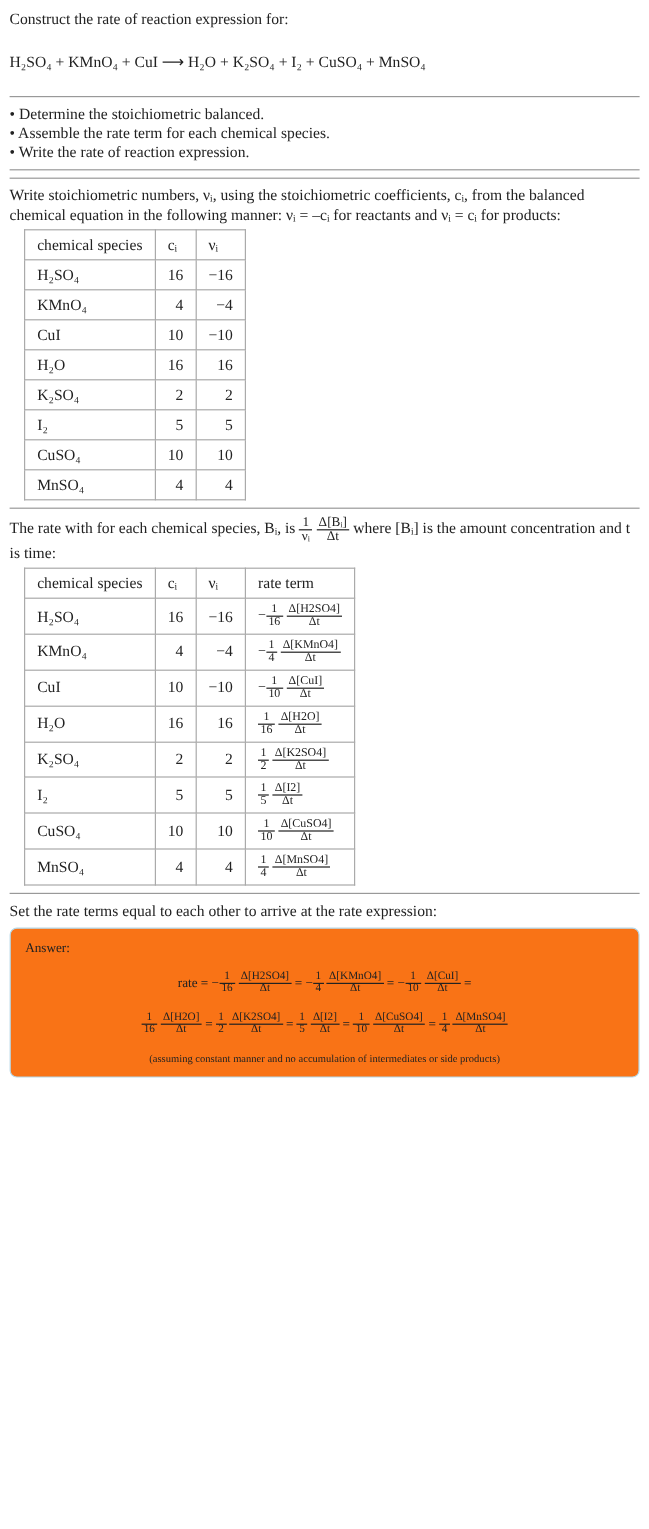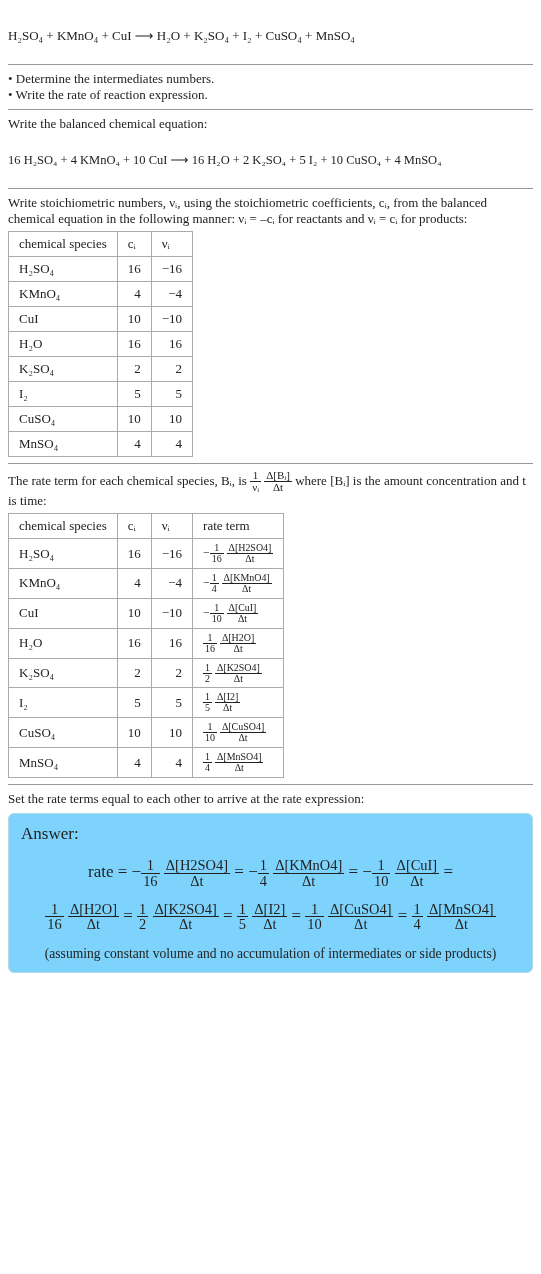--- a/index.html
+++ b/index.html
@@ -27,21 +27,21 @@
   .plan ul {
     list-style: none;
     padding-left: 0;
     margin: 2px 0;
   }
   .plan li::before {
     content: "• ";
   }
   table.stoich {
     border-collapse: collapse;
-    margin: 4px 0;
+    margin: 4px 12px;
     border-radius: 16px;
   }
   table.stoich th, table.stoich td {
     border: 1px solid #aaa;
     padding: 4px 10px;
     text-align: left;
     font-weight: normal;
   }
   table.stoich th {
     background: #fff;
@@ -68,26 +68,26 @@
   .rate-term {
     white-space: nowrap;
     font-size: 0.9em;
   }
   .small-note {
     font-size: 0.75em;
     color: #666;
     margin-top: 2px;
   }
   .answer-box {
-    background: #7dd3fc;
+    background: #f97316;
     border: 1px solid #b5d8e8;
     border-radius: 6px;
     padding: 10px 12px;
     margin-top: 6px;
-    font-size: 17px;
+    font-size: 11px;
   }
   .answer-box .label {
     margin-bottom: 4px;
   }
   .answer-box .rate-line {
     text-align: center;
     margin: 14px 0;
     white-space: nowrap;
   }
   .answer-box .assume {
@@ -96,37 +96,37 @@
     margin-top: 4px;
   }
   .mix {
     white-space: nowrap;
   }
 </style>
 </head>
 <body>
 
 <div class="section">
+  <div>Construct the rate of reaction expression for:</div>
   <div class="equation">H₂SO₄ + KMnO₄ + CuI ⟶ H₂O + K₂SO₄ + I₂ + CuSO₄ + MnSO₄</div>
 </div>
 
 <hr class="rule">
 
 <div class="section plan">
   <ul>
-    <li>Determine the intermediates numbers.</li>
+    <li>Determine the stoichiometric balanced.</li>
+    <li>Assemble the rate term for each chemical species.</li>
     <li>Write the rate of reaction expression.</li>
   </ul>
 </div>
 
 <hr class="rule">
 
 <div class="section">
-  <div>Write the balanced chemical equation:</div>
-  <div class="equation" style="font-size:12.5px">16 H₂SO₄ + 4 KMnO₄ + 10 CuI ⟶ 16 H₂O + 2 K₂SO₄ + 5 I₂ + 10 CuSO₄ + 4 MnSO₄</div>
 </div>
 
 <hr class="rule">
 
 <div class="section">
   <div>Write stoichiometric numbers, νᵢ, using the stoichiometric coefficients, cᵢ, from the balanced chemical equation in the following manner: νᵢ = –cᵢ for reactants and νᵢ = cᵢ for products:</div>
   <table class="stoich">
     <thead>
       <tr>
         <th>chemical species</th>
@@ -175,21 +175,21 @@
           <td class="num">4</td>
           <td class="num">4</td>
         </tr>
       </tbody>
   </table>
 </div>
 
 <hr class="rule">
 
 <div class="section">
-  <span>The rate term for each chemical species, Bᵢ, is </span>
+  <span>The rate with for each chemical species, Bᵢ, is </span>
   <span class="mix">
     <span class="frac"><span class="top">1</span><span class="bot">νᵢ</span></span>
     <span class="frac"><span class="top">Δ[Bᵢ]</span><span class="bot">Δt</span></span>
   </span>
   <span> where [Bᵢ] is the amount concentration and t is time:</span>
 
   <table class="stoich">
     <thead>
       <tr>
         <th>chemical species</th>
@@ -252,14 +252,14 @@
 </div>
 
 <hr class="rule">
 
 <div class="section">Set the rate terms equal to each other to arrive at the rate expression:</div>
 
 <div class="answer-box">
   <div class="label">Answer:</div>
   <div class="rate-line" id="rate-line-1">rate = −<span class="frac"><span class="top">1</span><span class="bot">16</span></span> <span class="frac"><span class="top">Δ[H2SO4]</span><span class="bot">Δt</span></span> = −<span class="frac"><span class="top">1</span><span class="bot">4</span></span> <span class="frac"><span class="top">Δ[KMnO4]</span><span class="bot">Δt</span></span> = −<span class="frac"><span class="top">1</span><span class="bot">10</span></span> <span class="frac"><span class="top">Δ[CuI]</span><span class="bot">Δt</span></span> =</div>
   <div class="rate-line" id="rate-line-2"><span class="frac"><span class="top">1</span><span class="bot">16</span></span> <span class="frac"><span class="top">Δ[H2O]</span><span class="bot">Δt</span></span> = <span class="frac"><span class="top">1</span><span class="bot">2</span></span> <span class="frac"><span class="top">Δ[K2SO4]</span><span class="bot">Δt</span></span> = <span class="frac"><span class="top">1</span><span class="bot">5</span></span> <span class="frac"><span class="top">Δ[I2]</span><span class="bot">Δt</span></span> = <span class="frac"><span class="top">1</span><span class="bot">10</span></span> <span class="frac"><span class="top">Δ[CuSO4]</span><span class="bot">Δt</span></span> = <span class="frac"><span class="top">1</span><span class="bot">4</span></span> <span class="frac"><span class="top">Δ[MnSO4]</span><span class="bot">Δt</span></span></div>
-  <div class="assume">(assuming constant volume and no accumulation of intermediates or side products)</div>
+  <div class="assume">(assuming constant manner and no accumulation of intermediates or side products)</div>
 </div>
 
 </body></html>

